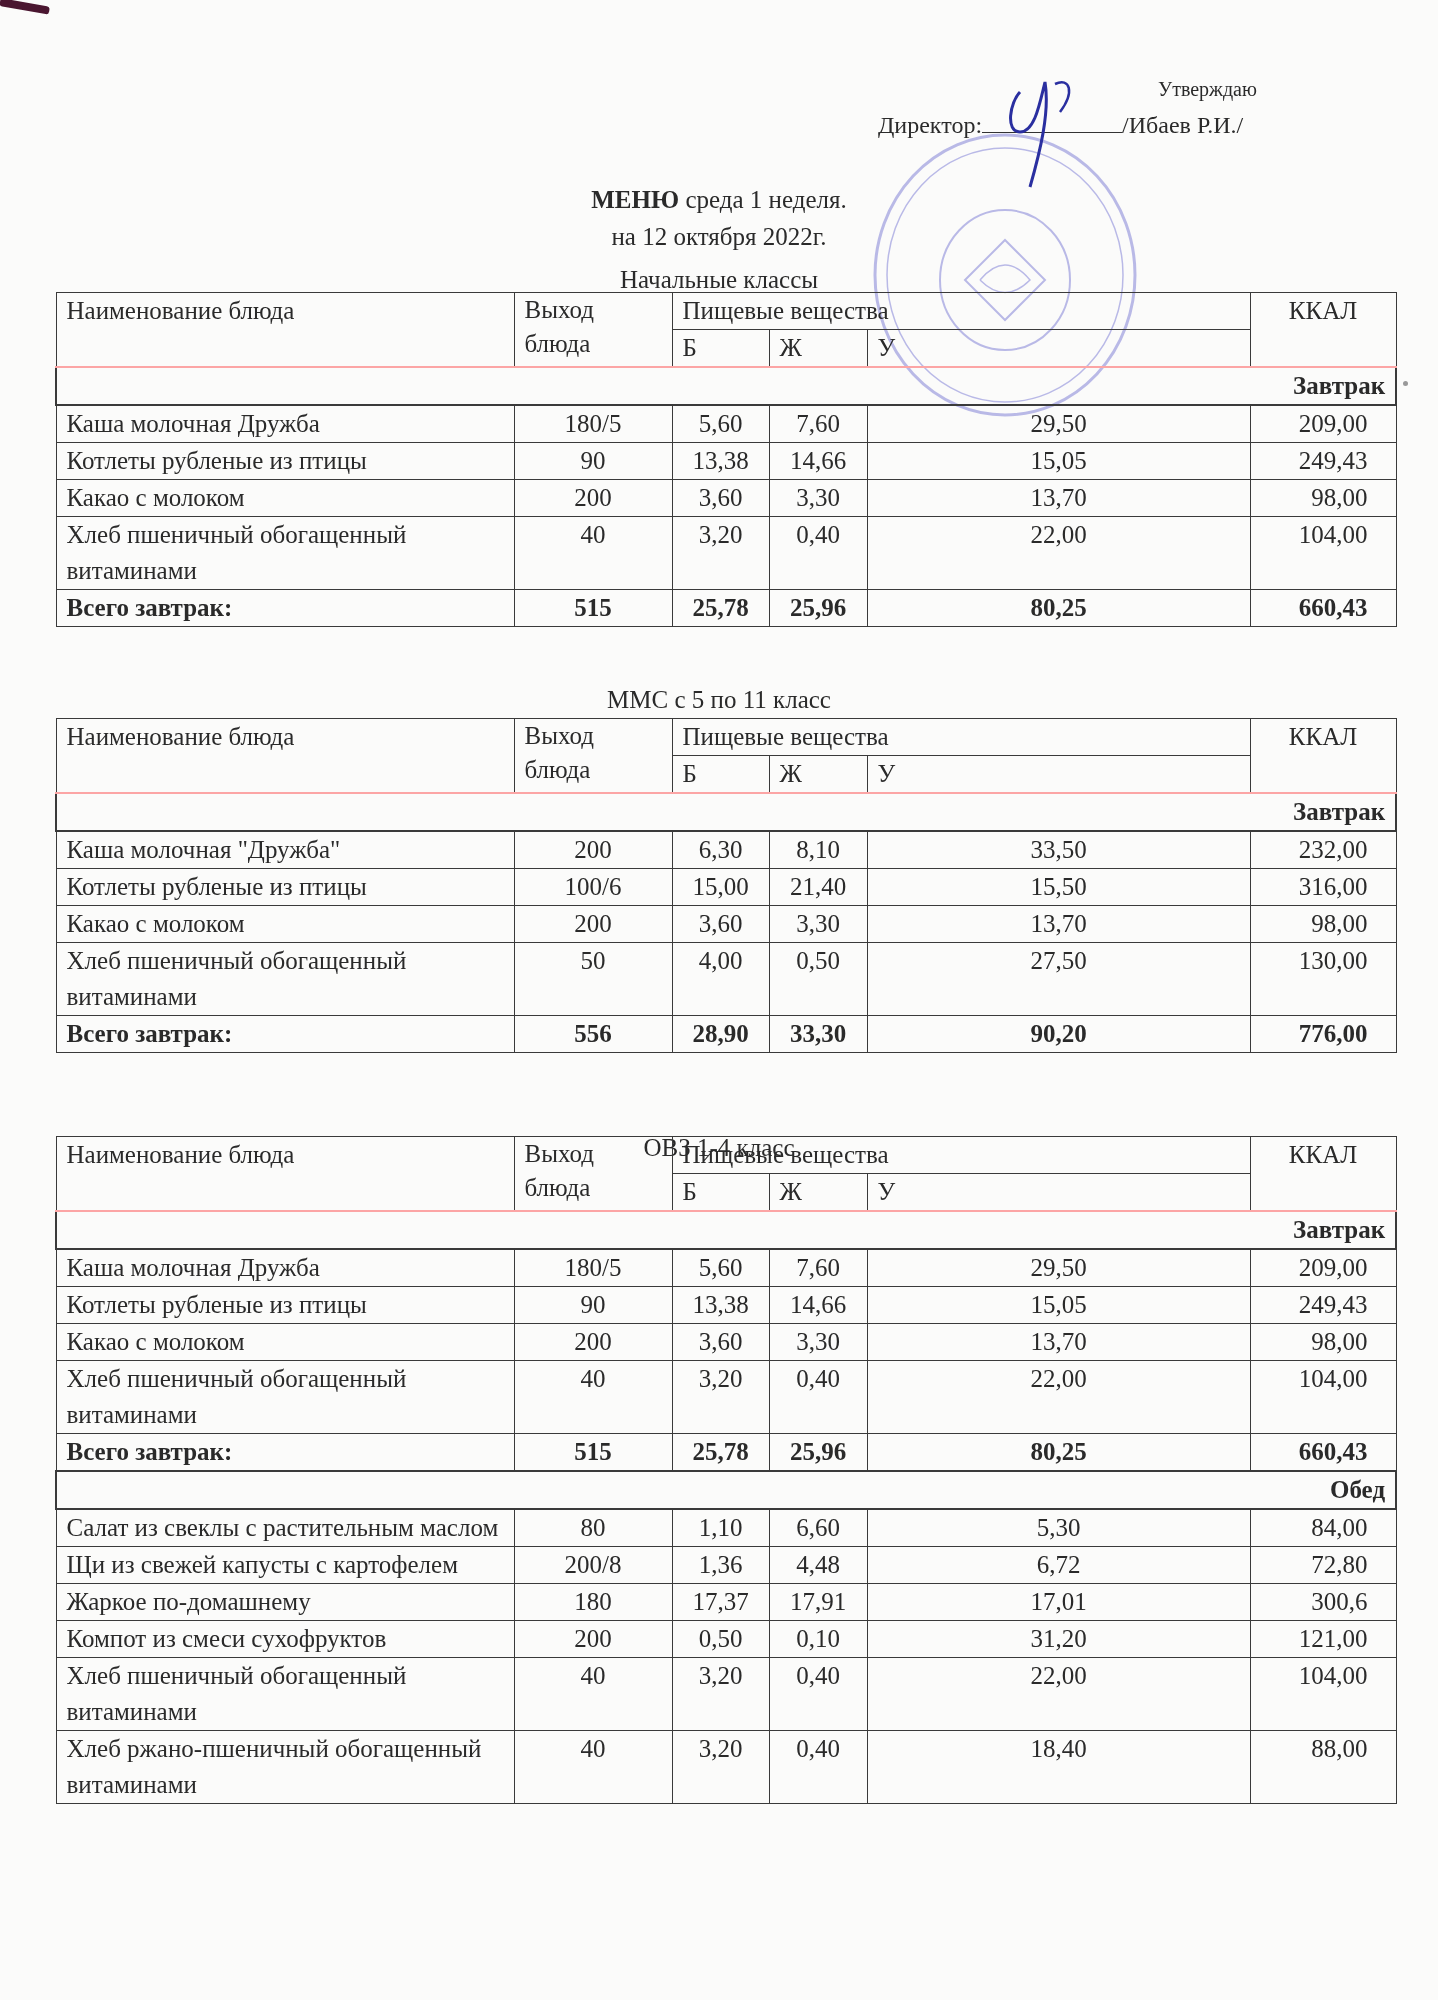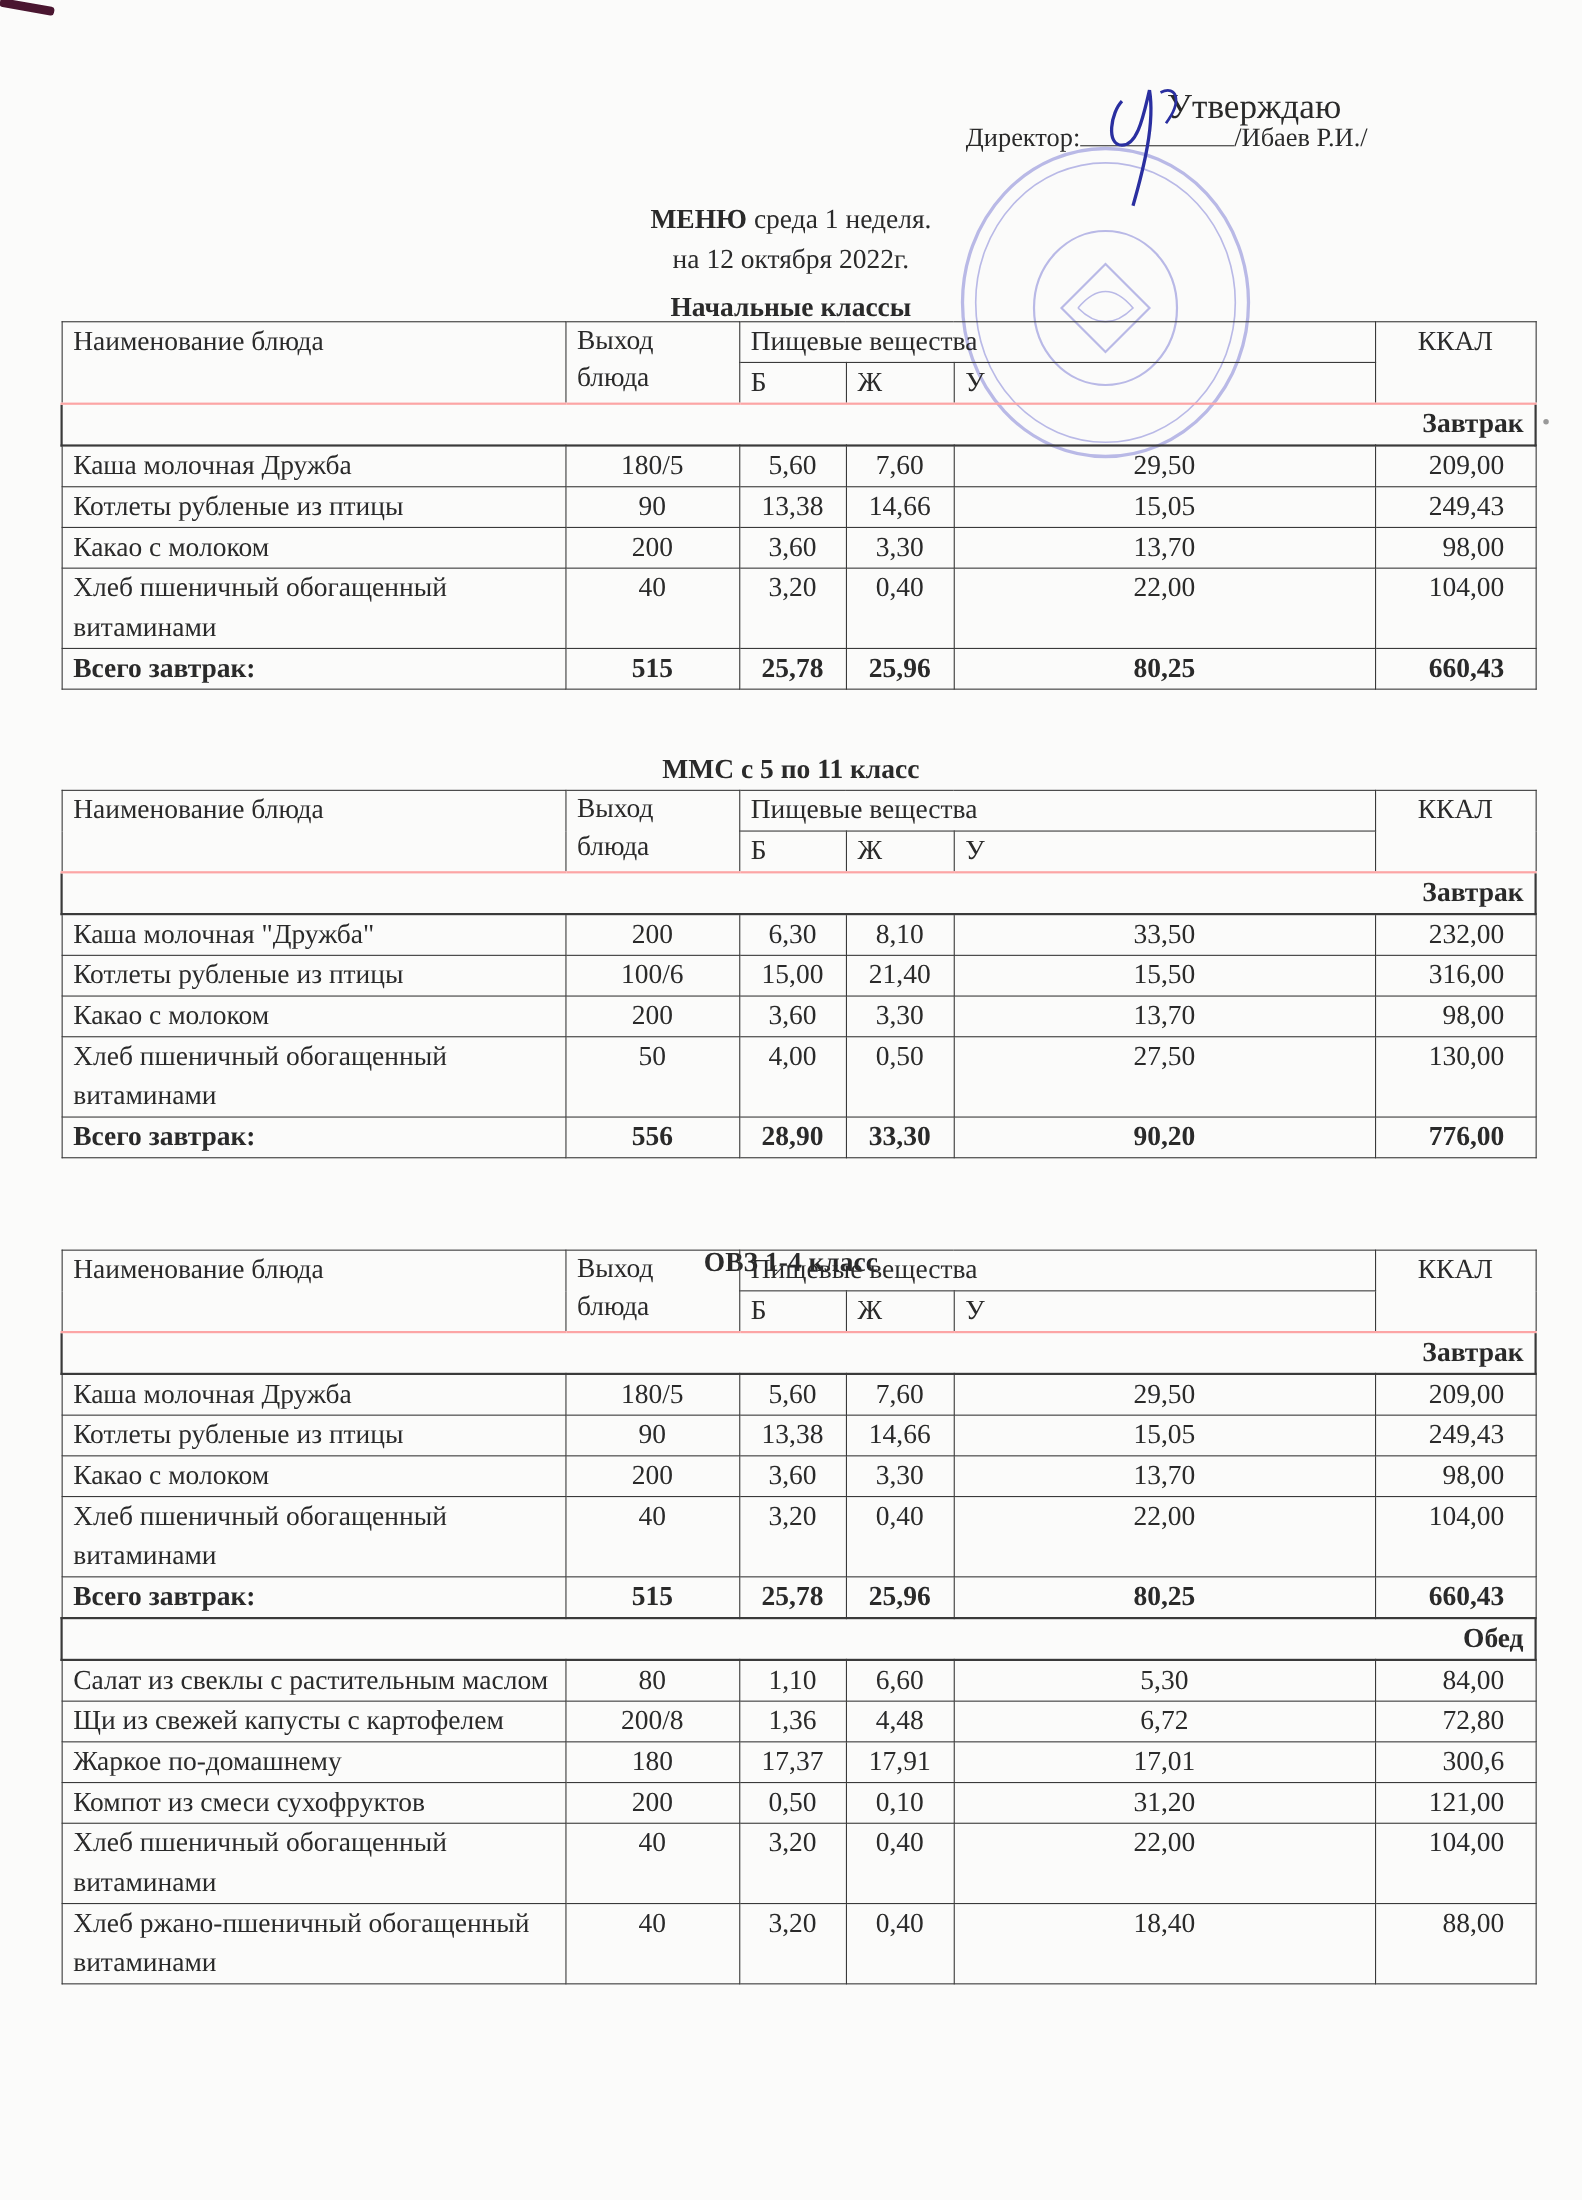--- a/index.html
+++ b/index.html
@@ -1,29 +1,29 @@
 <!DOCTYPE html>
 <html><head>
 <meta charset="utf-8">
 <style>
   html, body { margin: 0; padding: 0; }
   body {
     width: 1438px; height: 2000px; background: #fbfbfa; position: relative; overflow: hidden;
     font-family: "Liberation Serif", "DejaVu Serif", serif; color: #2a2a2a;
   }
   .pen-mark { position: absolute; left: 0; top: 0; width: 50px; height: 8px; background: #4a1630; transform: rotate(10deg); transform-origin: left; border-radius: 3px; top: -2px; }
-  .approve { position: absolute; left: 1061px; top: 78px; font-size: 32px; }
+  .approve { position: absolute; left: 1158px; top: 78px; font-size: 20px; }
   .director { position: absolute; left: 878px; top: 112px; font-size: 24px; }
   .director .line { display: inline-block; width: 140px; border-bottom: 1.5px solid #333; height: 20px; vertical-align: baseline; position: relative; }
   .signature { position: absolute; left: 1000px; top: 72px; width: 90px; height: 120px; }
   .stamp { position: absolute; left: 870px; top: 130px; width: 270px; height: 290px; opacity: 0.45; }
   .title-block { position: absolute; left: 0; width: 1438px; text-align: center; font-size: 25px; }
   .t1 { top: 186px; }
   .t2 { top: 223px; }
-  .section-title { position: absolute; left: 0; width: 1438px; text-align: center; font-size: 25px; font-weight: bold; }
+  .section-title { position: absolute; left: 0; width: 1438px; text-align: center; font-size: 25px; font-weight: normal; }
   table.menu {
     position: absolute; left: 55px; width: 1340px; border-collapse: collapse; font-size: 25px; table-layout: fixed;
   }
   table.menu td { border: 1.5px solid #3a3a3a; padding: 0 10px; vertical-align: top; line-height: 36px; }
   table.menu td.num { text-align: center; }
   table.menu td.kcal { text-align: right; padding-right: 28px; }
   table.menu td.meal { text-align: right; font-weight: bold; border-width: 2.5px; font-family: Liberation Serif, serif; }
   table.menu tr.total td { font-weight: bold; }
   table.menu td.hdr { border-bottom: 2px solid #fca5a5; }
   col.c-name { width: 458px; } col.c-out { width: 158px; } col.c-b { width: 97px; } col.c-zh { width: 98px; } col.c-u { width: 383px; } col.c-k { width: 146px; }

